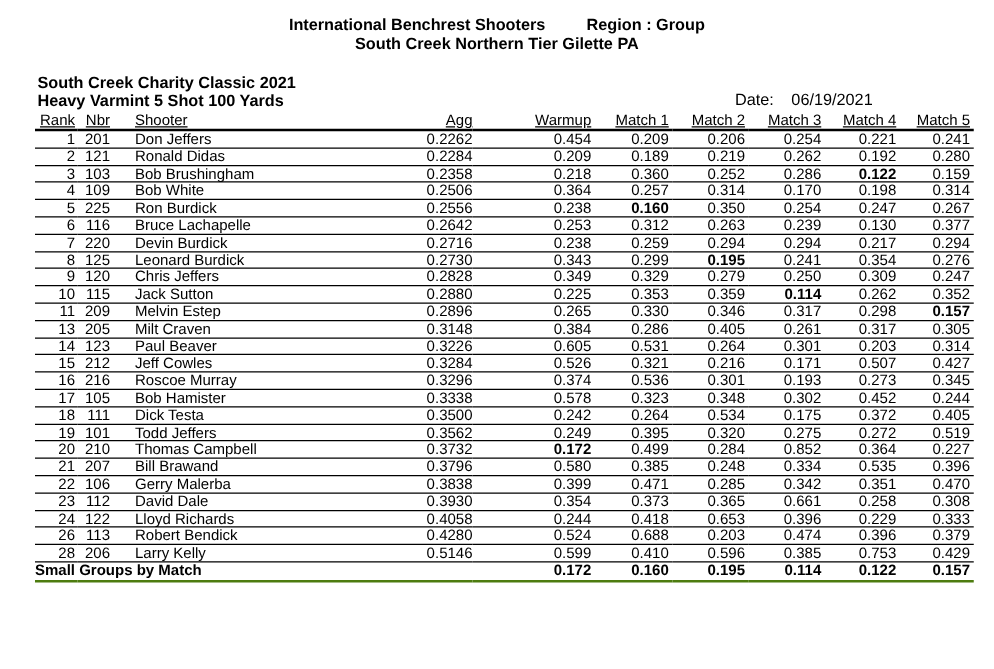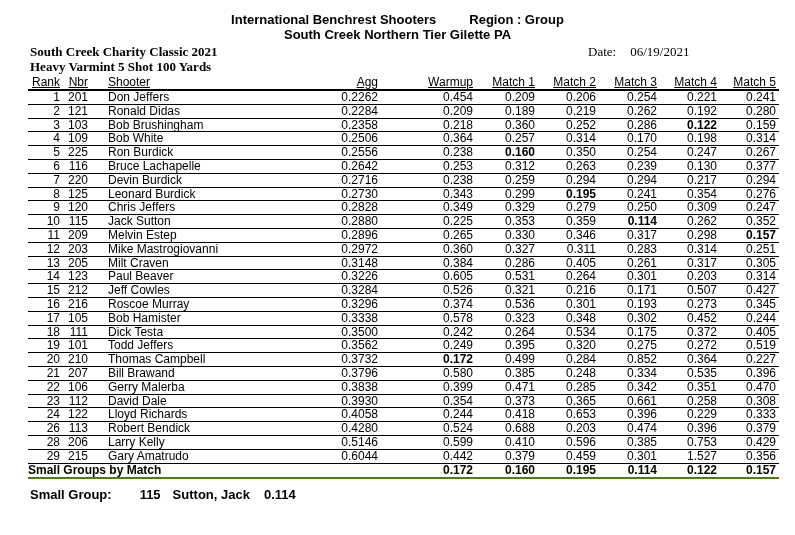--- a/index.html
+++ b/index.html
@@ -3,23 +3,23 @@
 <meta charset="utf-8">
 <style>
   html, body { margin:0; padding:0; background:#ffffff; }
   body {
     width:795px; height:535px; overflow:hidden;
     font-family:"Liberation Sans", sans-serif; color:#000;
     -webkit-font-smoothing:antialiased;
   }
   .titles { text-align:center; font-weight:bold; font-size:13px; line-height:15px; padding-top:12px; }
   .title-region { margin-left:33px; }
-  .meta { position:relative; margin-top:2px; padding:0 0 0 30px;font-family:Liberation Serif, serif; }
+  .meta { position:relative; margin-top:16px; padding:0 0 0 30px; }
   .event-block div { font-weight:bold; font-size:13px; line-height:15px; }
-  .date-line { position:absolute; left:588px; top:0; font-size:13px; line-height:15px; }
+  .date-line { position:absolute; left:588px; top:14px; font-size:13px; line-height:15px; }
   .date-line .val { margin-left:14px; }
 
   table.results {
     border-collapse:collapse; table-layout:fixed;
     margin:2px 0 0 28px; width:751px; font-size:12px;
   }
   th, td {
     padding:0; margin:0; white-space:nowrap; overflow:visible;
     font-weight:normal; height:12.8px; line-height:12.8px;
   }
@@ -217,32 +217,20 @@
           <td class="c2">Melvin Estep</td>
           <td class="c3">0.2896</td>
           <td class="c4">0.265</td>
           <td class="c5">0.330</td>
           <td class="c6">0.346</td>
           <td class="c7">0.317</td>
           <td class="c8">0.298</td>
           <td class="c9 b">0.157</td>
         </tr>
         <tr>
-          <td class="c0">12</td>
-          <td class="c1">203</td>
-          <td class="c2">Mike Mastrogiovanni</td>
-          <td class="c3">0.2972</td>
-          <td class="c4">0.360</td>
-          <td class="c5">0.327</td>
-          <td class="c6">0.311</td>
-          <td class="c7">0.283</td>
-          <td class="c8">0.314</td>
-          <td class="c9">0.251</td>
-        </tr>
-        <tr>
           <td class="c0">13</td>
           <td class="c1">205</td>
           <td class="c2">Milt Craven</td>
           <td class="c3">0.3148</td>
           <td class="c4">0.384</td>
           <td class="c5">0.286</td>
           <td class="c6">0.405</td>
           <td class="c7">0.261</td>
           <td class="c8">0.317</td>
           <td class="c9">0.305</td>
@@ -396,41 +384,26 @@
           <td class="c1">206</td>
           <td class="c2">Larry Kelly</td>
           <td class="c3">0.5146</td>
           <td class="c4">0.599</td>
           <td class="c5">0.410</td>
           <td class="c6">0.596</td>
           <td class="c7">0.385</td>
           <td class="c8">0.753</td>
           <td class="c9">0.429</td>
         </tr>
-        <tr>
-          <td class="c0">29</td>
-          <td class="c1">215</td>
-          <td class="c2">Gary Amatrudo</td>
-          <td class="c3">0.6044</td>
-          <td class="c4">0.442</td>
-          <td class="c5">0.379</td>
-          <td class="c6">0.459</td>
-          <td class="c7">0.301</td>
-          <td class="c8">1.527</td>
-          <td class="c9">0.356</td>
-        </tr>
         <tr class="summary">
           <td colspan="4" class="summary-label">Small Groups by Match</td>
           <td class="c4 b">0.172</td>
           <td class="c5 b">0.160</td>
           <td class="c6 b">0.195</td>
           <td class="c7 b">0.114</td>
           <td class="c8 b">0.122</td>
           <td class="c9 b">0.157</td>
         </tr>
       </tbody>
   </table>
 
-  <div class="small-group-line">
-    <span>Small Group:</span><span class="nbr">115</span><span class="name">Sutton, Jack</span><span class="val">0.114</span>
-  </div>
 
 </div>
 
 </body></html>

